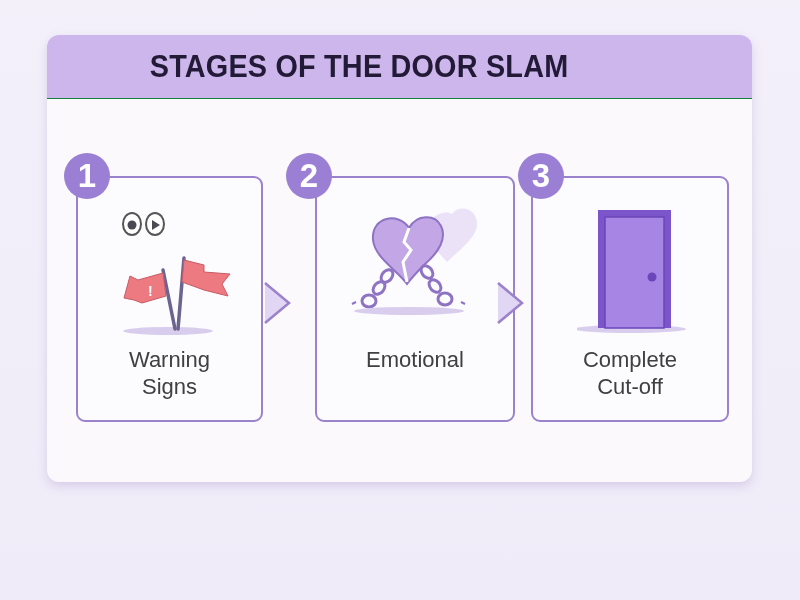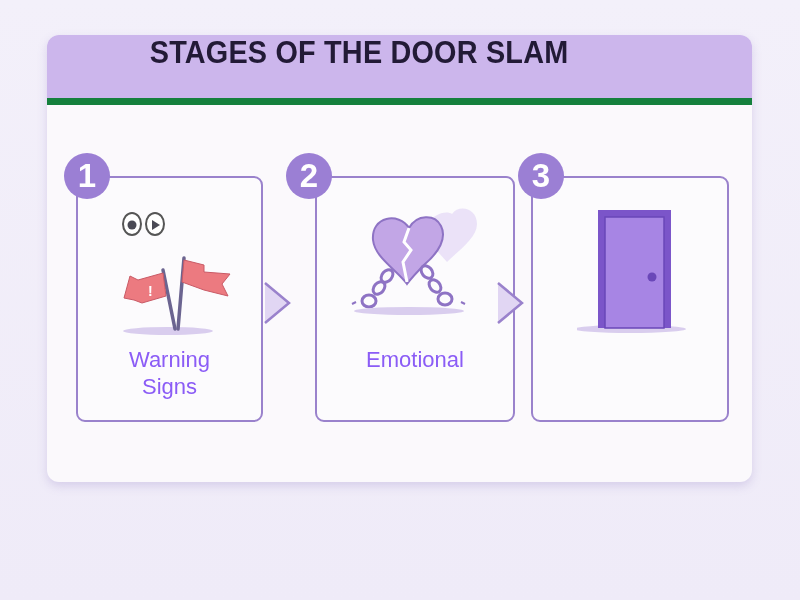--- a/index.html
+++ b/index.html
@@ -10,42 +10,42 @@
     position: relative;
   }
   .panel {
     position: absolute; left: 47px; top: 35px; width: 705px; height: 447px;
     background: #fbf9fc; border-radius: 12px;
     box-shadow: 0 4px 10px rgba(140,120,190,0.25);
     overflow: hidden;
   }
   .panel-header {
     height: 63px; background: #ccb6ec;
-    display: flex; justify-content: center;
-    border-bottom: 7px solid #15803d;
+    display: flex; align-items: center; justify-content: center;
+    border-bottom: 1px solid #15803d;
   }
   .panel-title {
     font-family: "Liberation Sans", sans-serif; font-weight: bold;
     font-size: 31px; color: #221a36; letter-spacing: 0.2px;
     transform: scaleX(0.93); margin-right: 80px;
   }
   .card {
     position: absolute; top: 176px; width: 187px; height: 246px;
     border: 2.5px solid #9a82cc; border-radius: 9px; background: #fcfbfd;
     box-sizing: border-box;
   }
   .badge {
     position: absolute; width: 46px; height: 46px; border-radius: 50%;
     background: #9b7fd4; color: #fff; font-weight: bold; font-size: 33px;
     display: flex; align-items: center; justify-content: center;
     font-family: "Liberation Sans", sans-serif;
   }
   .card-label {
     position: absolute; left: 0; right: 0; top: 168px; text-align: center;
-    font-size: 22px; line-height: 27px; color: #8b5cf6;
+    font-size: 22px; line-height: 27px; color: #404040;
     font-family: "Liberation Sans", sans-serif;
   }
   .arrow { position: absolute; }
   .icon { position: absolute; }
 </style>
 </head>
 <body>
 
 <div class="panel">
   <div class="panel-header">
@@ -104,14 +104,18 @@
   <path d="M1 2 L25 22 L1 42" fill="#e1d6f3" stroke="#9a82cc" stroke-width="2.5"></path>
 </svg>
 
 <div class="card" style="left:531px; width:198px;">
   <svg class="icon" style="left:44px; top:28px;" width="120" height="130" viewBox="0 0 120 130">
     <ellipse cx="53" cy="123" rx="56" ry="4" fill="#d9cdee"></ellipse>
     <rect x="21" y="4" width="73" height="118" fill="#7b55c9"></rect>
     <rect x="28" y="11" width="59" height="111" fill="#a785e4" stroke="#6a47b8" stroke-width="1.5"></rect>
     <circle cx="75" cy="71" r="4.5" fill="#6a47b8"></circle>
   </svg>
+  <div class="card-label">
+    <div>Complete</div>
+    <div>Cut-off</div>
+  </div>
 </div>
 <div class="badge" style="left:518px; top:153px;">3</div>
 
 </body></html>

